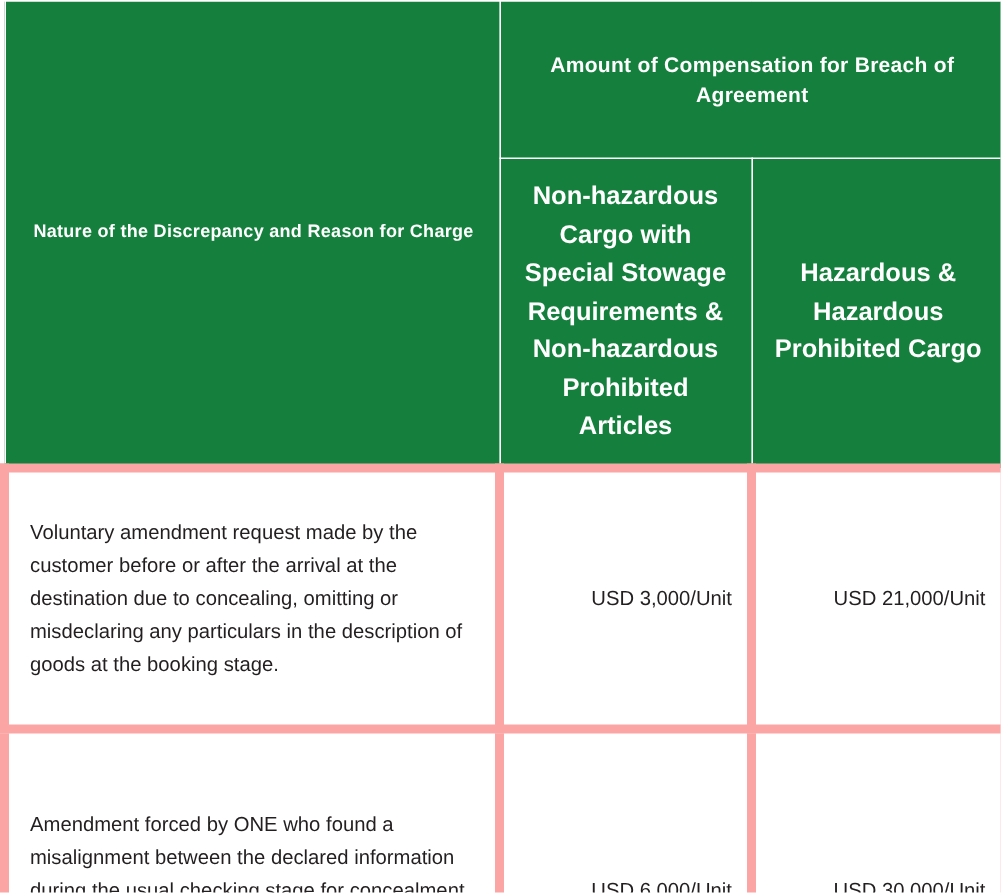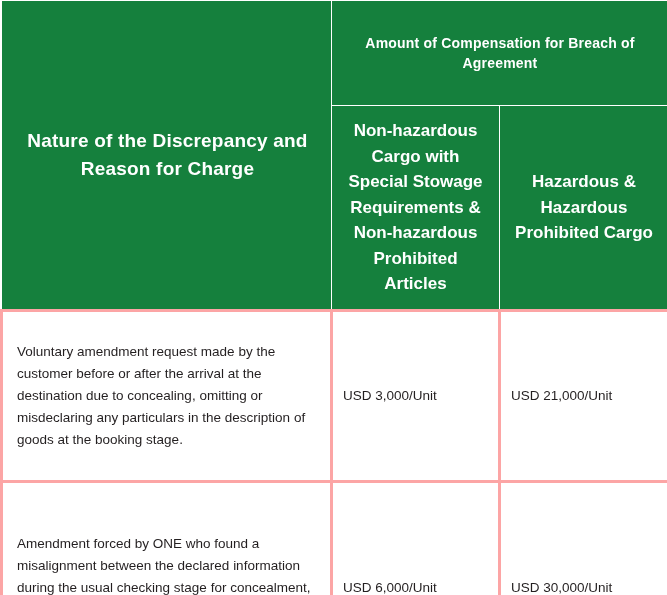--- a/index.html
+++ b/index.html
@@ -32,44 +32,44 @@
     border: 1px solid #ffffff;
     padding: 10px 14px;
     line-height: 1.45;
   }
   th.header-main-group {
     font-size: 14px;
     height: 84px;
     letter-spacing: 0.2px;
   }
   th.header-nature {
-    font-size: 19px;
+    font-size: 12px;
     height: 267px;
     padding-right: 12px;
     letter-spacing: 0.2px;
   }
   th.header-sub {
     font-size: 17px;
     height: 183px;
     line-height: 1.5;
   }
   td.body-cell {
-    border: 3px solid #fca5a5;
+    border: 6px solid #fca5a5;
     vertical-align: middle;
     font-size: 13.5px;
     line-height: 1.62;
     color: #231f20;
     margin-left: 24px;
   }
   td.desc-cell {
     text-align: left;
     padding: 14px 16px 14px 14px;
   }
   td.amount-cell {
-    text-align: left;
+    text-align: right;
     padding: 14px 10px;
     white-space: nowrap;
   }
   tr.data-row-1 td { height: 140px; }
   tr.data-row-2 td { height: 182px; }
 </style>
 </head>
 <body>
 
 <table class="compensation-table">

